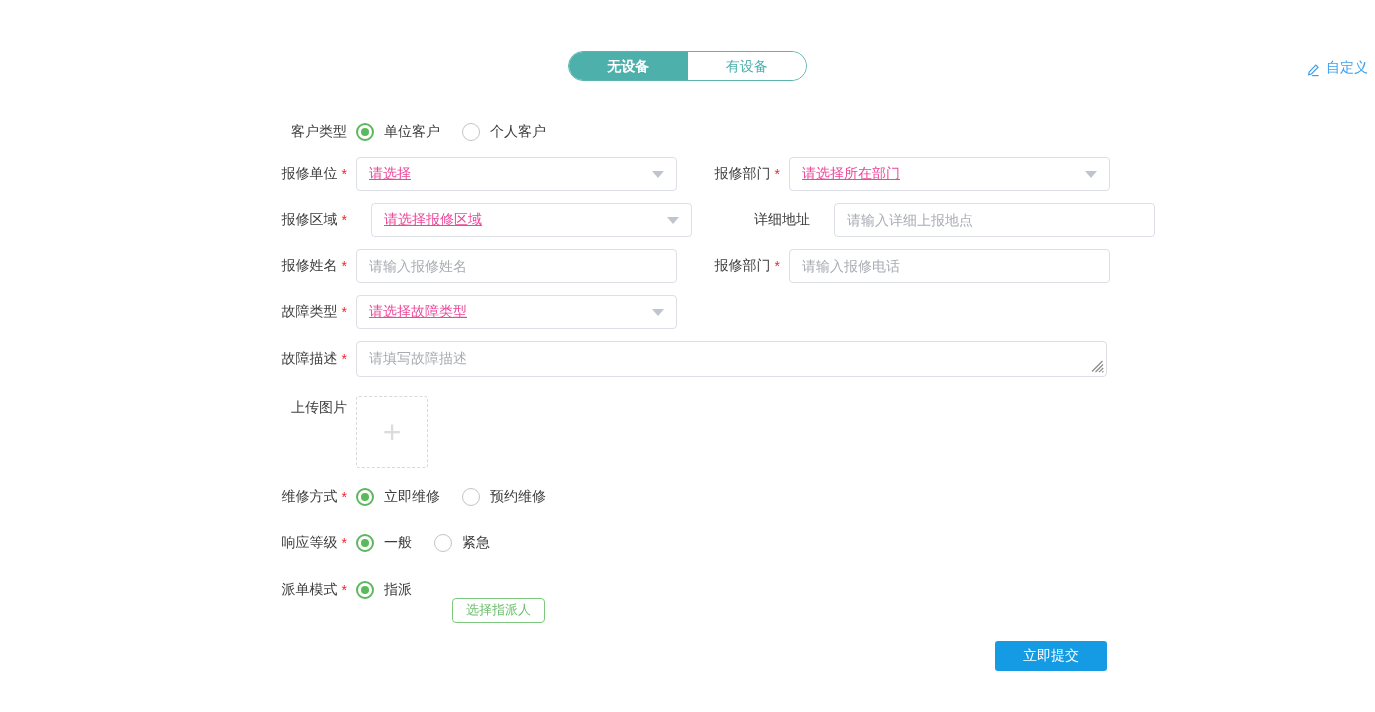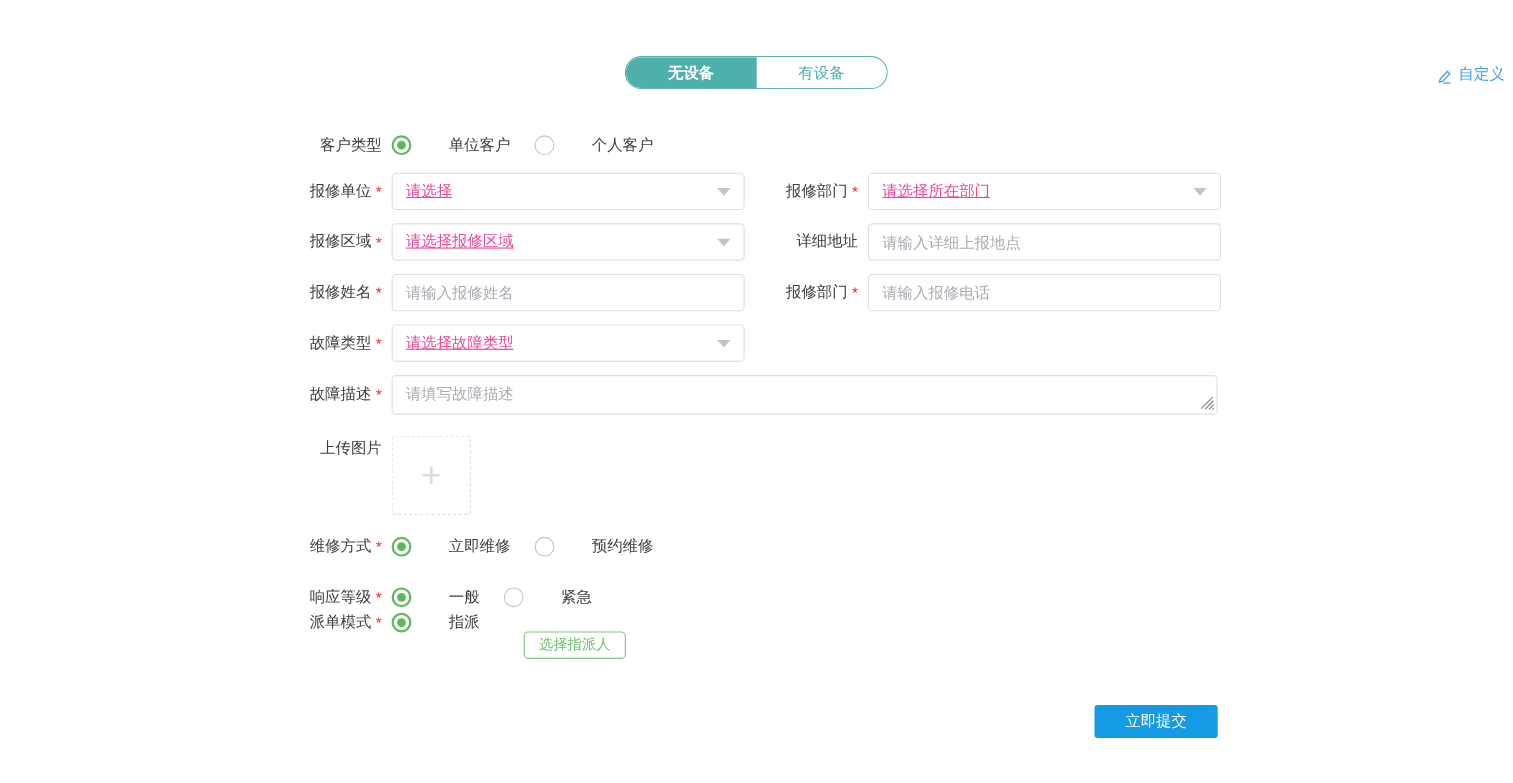--- a/index.html
+++ b/index.html
@@ -80,21 +80,21 @@
   }
 
   .textarea-wrap { position: relative; width: 751px; }
   textarea.input {
     width: 751px; height: 36px; resize: none; padding: 8px 12px;
     overflow: hidden; display: block;
   }
   .resize-handle { position: absolute; right: 3px; bottom: 4px; }
 
   
-  .radio { display: flex; align-items: center; cursor: pointer; margin-right: 22px; gap: 24px; }
+  .radio { display: flex; align-items: center; cursor: pointer; margin-right: 22px; }
   .rb {
     width: 18px; height: 18px; border-radius: 50%; border: 1px solid #c4c4c4;
     background: #fff; display: flex; align-items: center; justify-content: center;
     flex: none;
   }
   .rb.checked { border: 2px solid #5cb85c; }
   .rb.checked::after {
     content: ""; width: 8px; height: 8px; border-radius: 50%; background: #5cb85c;
   }
   .rlabel { margin-left: 10px; color: #3c3c3c; font-size: 14px; }
@@ -117,29 +117,29 @@
   
   .submit-btn {
     position: absolute; left: 995px; top: 600px; width: 112px; height: 30px;
     background: #149be4; color: #fff; border: none; border-radius: 3px;
     font-size: 14px; font-family: inherit; cursor: pointer;
   }
 
   
   #row-customer   { top: 75px;  height: 32px; }
   #row-unit-dept  { top: 116px; }
-  #row-area-addr  { top: 162px; }
+  #row-area-addr  { top: 162px; gap: 15px; }
   #row-name-phone { top: 208px; }
   #row-fault-type { top: 254px; }
   #row-fault-desc { top: 300px; }
   #row-upload     { top: 355px; align-items: flex-start; }
   #row-upload .lbl { height: 20px; margin-top: 2px; }
   #row-method     { top: 446px; height: 20px; }
   #row-level      { top: 492px; height: 20px; }
-  #row-dispatch   { top: 512px; height: 26px; }
+  #row-dispatch   { top: 536px; height: 26px; }
 </style>
 </head>
 <body>
 
 <div class="window">
 
 
   <main class="content">
 
     <div class="tab-pill">

